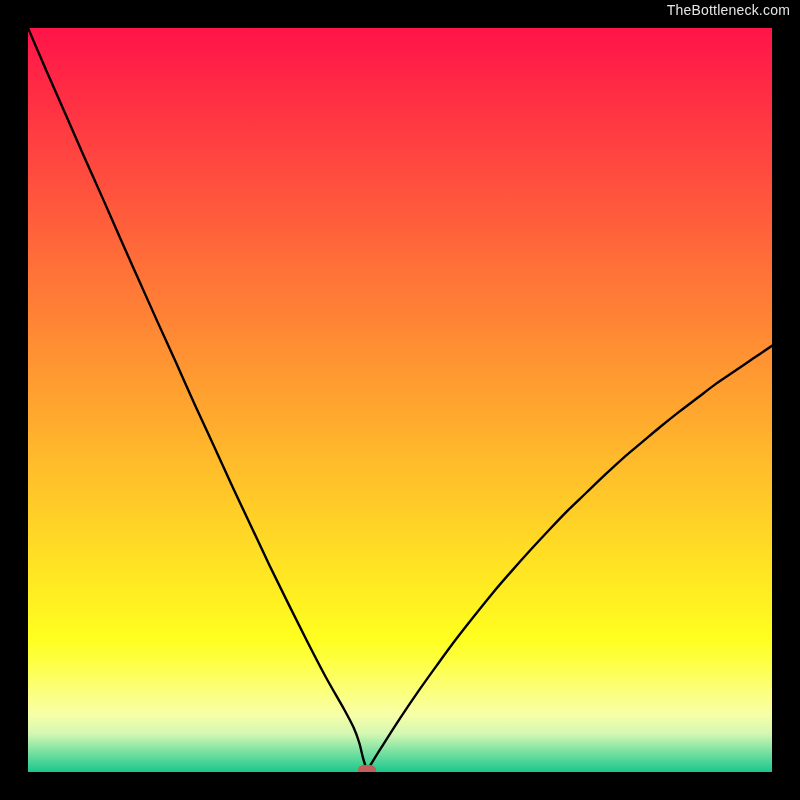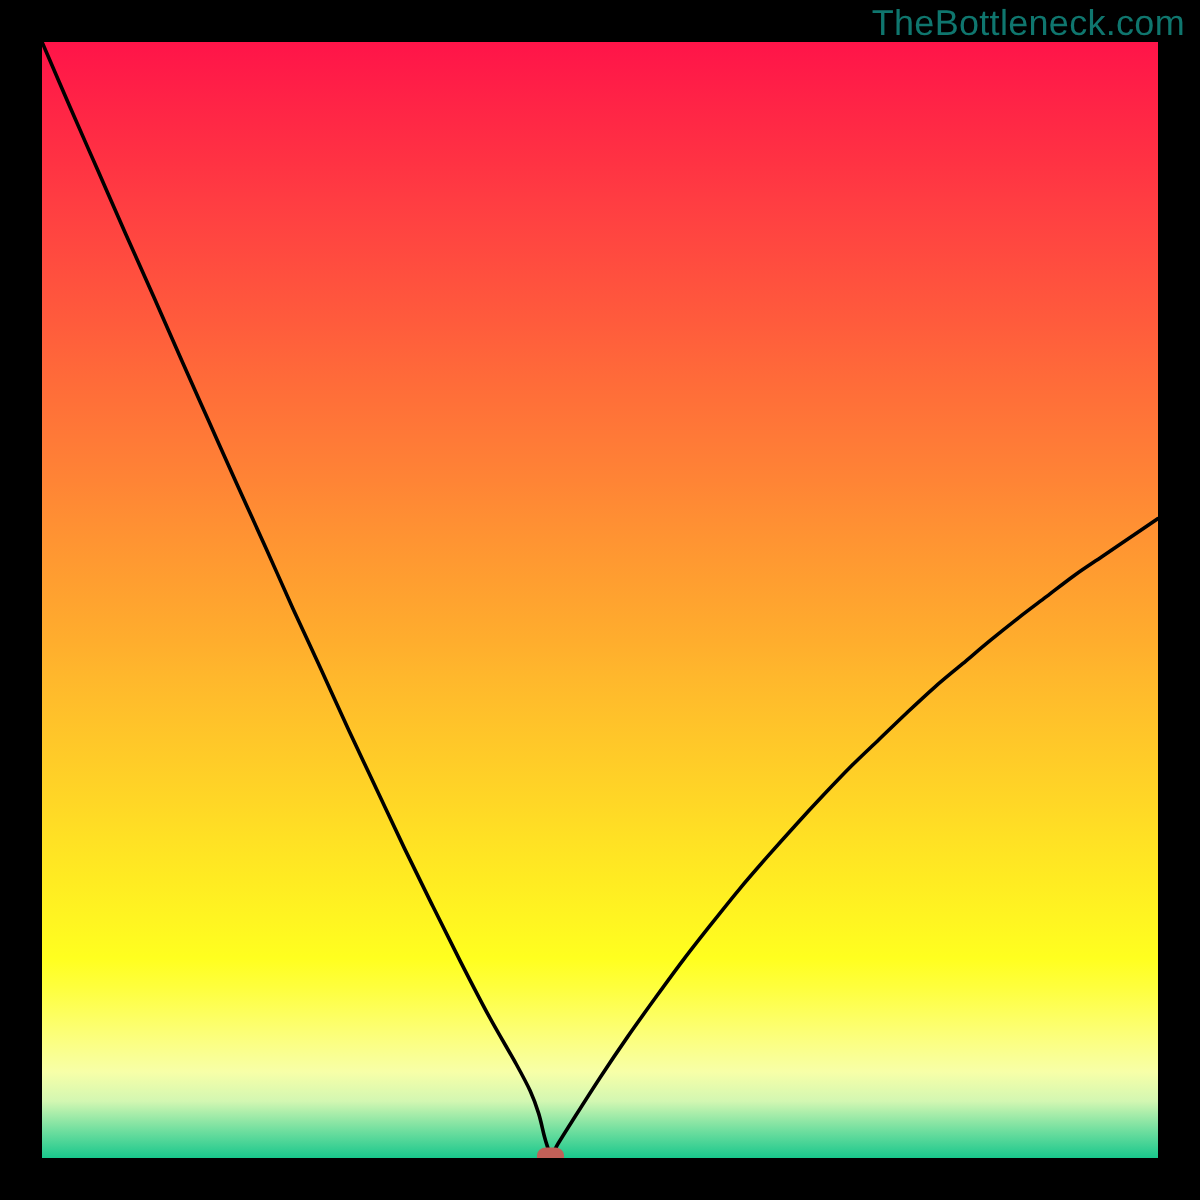--- a/index.html
+++ b/index.html
@@ -16,22 +16,22 @@
     left: 0;
     top: 0;
     width: 800px;
     height: 800px;
     background: #000;
   }
   .watermark {
     position: absolute;
     top: 2px;
     right: 10px;
-    color: #0f766e;
-    font-size: 24px;
+    color: #e5e5e5;
+    font-size: 14px;
     font-weight: 400;
     letter-spacing: 0.2px;
     z-index: 10;
     user-select: none;
   }
   .plot {
     position: absolute;
     left: 28px;
     top: 28px;
     width: 744px;

